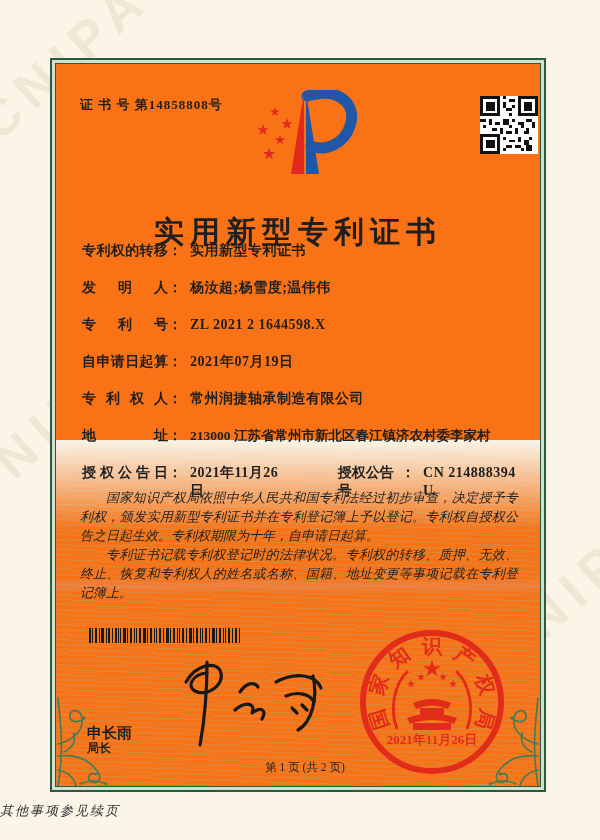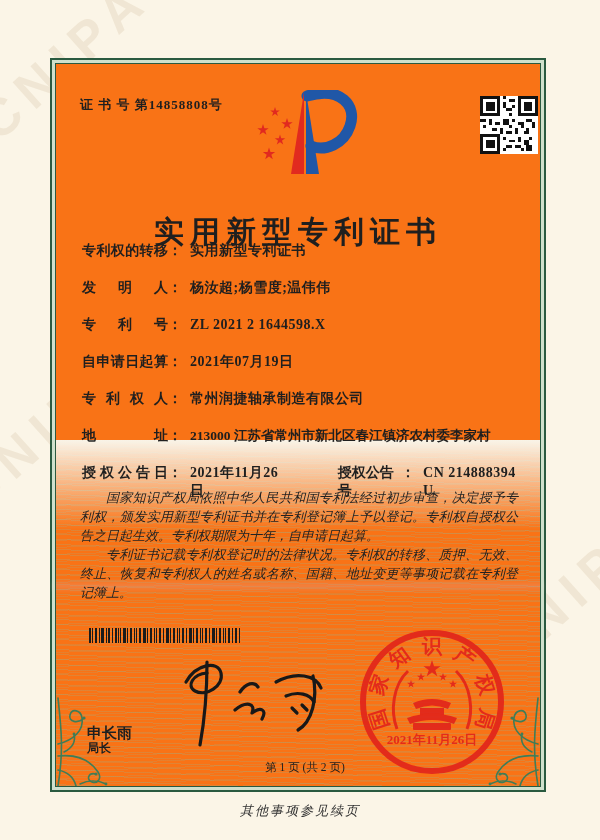--- a/index.html
+++ b/index.html
@@ -70,21 +70,21 @@
   .signer-title{position:absolute;left:35px;top:632px;font-size:12px;font-weight:bold;z-index:4;font-family:Liberation Serif, serif;margin-top:48px;}
   .signer-name{position:absolute;left:35px;top:664px;font-size:15px;font-weight:bold;z-index:4;font-family:"Liberation Sans","DejaVu Sans",sans-serif;}
   .signature{position:absolute;left:108px;top:592px;width:170px;height:100px;z-index:4;}
   .seal{position:absolute;left:305px;top:567px;width:150px;height:150px;z-index:5;}
   .seal text{font-family:"Liberation Serif","DejaVu Serif",serif;font-weight:bold;}
   .page-info{position:absolute;left:14px;right:0;top:700px;text-align:center;font-size:11.5px;z-index:4;}
   .corner{position:absolute;bottom:2px;width:68px;height:92px;z-index:2;}
   .corner.bl{left:2px;}
   .corner.br{right:2px;transform:scaleX(-1);}
   .footer-note{
-    position:absolute;left:0;right:0;top:802px;text-align:center;
+    position:absolute;left:0;right:0;top:802px;text-align:left;
     font-size:13px;font-style:italic;letter-spacing:2px;color:#333;z-index:2;font-family:Liberation Serif, serif;
   }
 </style>
 </head>
 <body>
 
 <div class="wm w1">CNIPA</div>
 <div class="wm w2">CNIPA</div>
 <div class="wm w3">CNIPA</div>
 <div class="wm w4">CNIPA</div>

